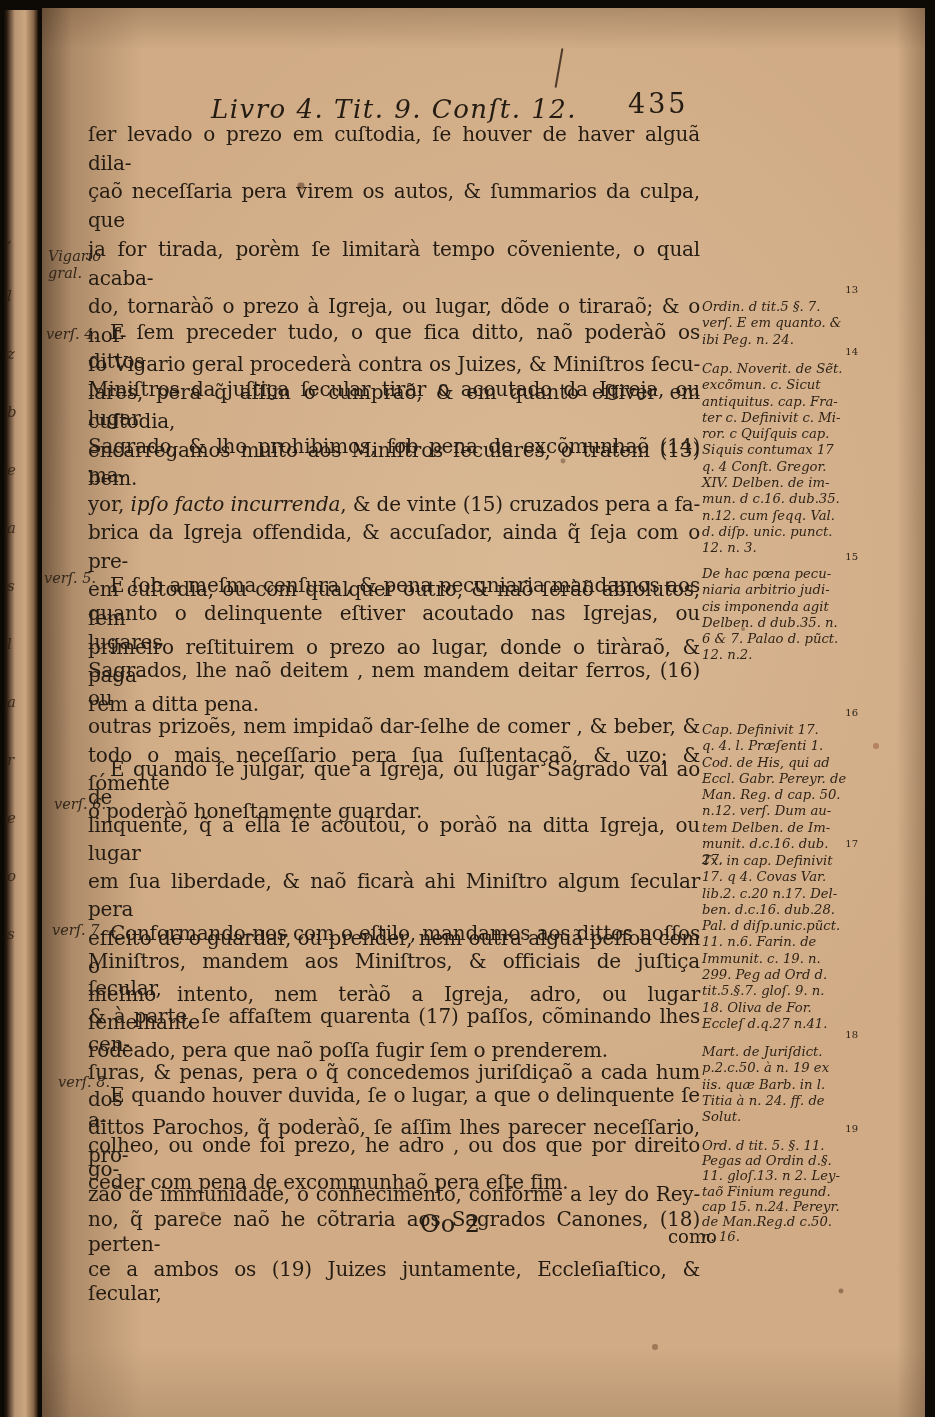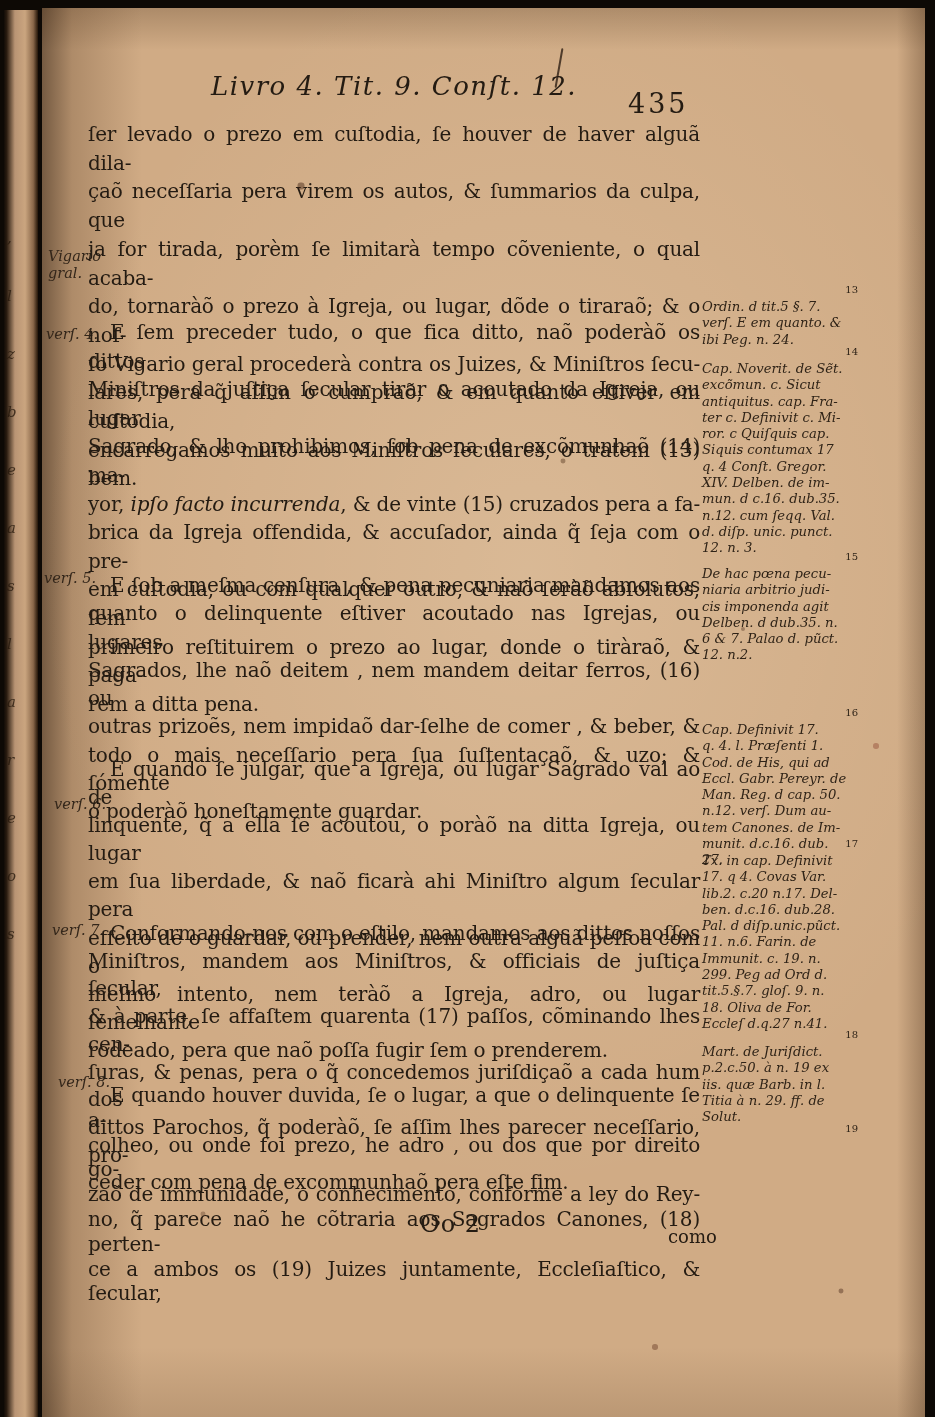--- a/index.html
+++ b/index.html
@@ -16,21 +16,21 @@
   
   .page{position:absolute;left:42px;top:8px;width:883px;height:1409px;
     background:
       radial-gradient(ellipse 680px 860px at 55% 40%, rgba(255,240,214,.20), rgba(0,0,0,0) 72%),
       linear-gradient(90deg, rgba(42,24,10,.55) 0, rgba(96,66,40,.30) 30px, rgba(0,0,0,0) 100px),
       linear-gradient(270deg, rgba(58,34,15,.32) 0, rgba(0,0,0,0) 28px),
       linear-gradient(180deg, rgba(66,42,20,.25) 0, rgba(0,0,0,0) 42px),
       linear-gradient(0deg, rgba(66,42,20,.15) 0, rgba(0,0,0,0) 70px),
       #d0ab85;}
 
-  .rtitle{position:absolute;left:46px;width:612px;top:63px;text-align:center;
+  .rtitle{position:absolute;left:46px;width:612px;top:86px;text-align:center;
     font-style:italic;font-size:26px;letter-spacing:1.5px;color:#241b12;}
   .pnum{position:absolute;left:586px;top:80px;font-size:27px;letter-spacing:3px;color:#241b12;}
 
   
   .para{position:absolute;left:46px;width:612px;color:#241b12;font-size:20px;letter-spacing:-0.2px;}
   .para0{top:112px;line-height:28.7px;}
   .para1{top:310px;line-height:28.6px;}
   .para2{top:563px;line-height:28.3px;}
   .para3{top:747px;line-height:28.1px;}
   .para4{top:912px;line-height:27.7px;}
@@ -210,21 +210,21 @@
     <div class="note note3">
       <div class="nnum">16</div>
       <div>
 
       <div class="nl">Cap. Definivit 17.</div>
           <div class="nl">q. 4. l. Præſenti 1.</div>
           <div class="nl">Cod. de His, qui ad</div>
           <div class="nl">Eccl. Gabr. Pereyr. de</div>
           <div class="nl">Man. Reg. d cap. 50.</div>
           <div class="nl">n.12. verſ. Dum au-</div>
-          <div class="nl">tem Canones. de Im-</div>
+          <div class="nl">tem Delben. de Im-</div>
           <div class="nl">munit. d.c.16. dub.</div>
           <div class="nl">27.</div>
         </div>
     </div>
     <div class="note note4">
       <div class="nnum">17</div>
       <div>
 
       <div class="nl">Tx. in cap. Definivit</div>
           <div class="nl">17. q 4. Covas Var.</div>
@@ -239,26 +239,36 @@
           <div class="nl">Eccleſ d.q.27 n.41.</div>
         </div>
     </div>
     <div class="note note5">
       <div class="nnum">18</div>
       <div>
 
       <div class="nl">Mart. de Juriſdict.</div>
           <div class="nl">p.2.c.50. à n. 19 ex</div>
           <div class="nl">iis. quæ Barb. in l.</div>
-          <div class="nl">Titia à n. 29. ff. de</div>
+          <div class="nl">Titia à n. 24. ff. de</div>
           <div class="nl">Solut.</div>
         </div>
     </div>
     <div class="note note6">
       <div class="nnum">19</div>
+      <div>
+
+      <div class="nl">Ord. d tit. 5. §. 11.</div>
+          <div class="nl">Pegas ad Ordin d.§.</div>
+          <div class="nl">11. gloſ.13. n 2. Ley-</div>
+          <div class="nl">taõ Finium regund.</div>
+          <div class="nl">cap 15. n.24. Pereyr.</div>
+          <div class="nl">de Man.Reg.d c.50.</div>
+          <div class="nl">n. 16.</div>
+        </div>
     </div>
 
     <div class="sig">Oo 2</div>
     <div class="catch">como</div>
 
     <div class="mark1"></div>
     <div class="specks"></div>
   </div>
 
 </div>

